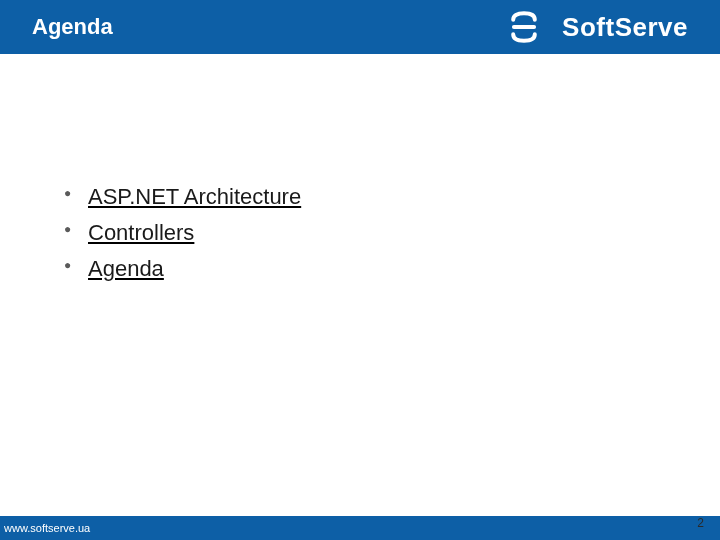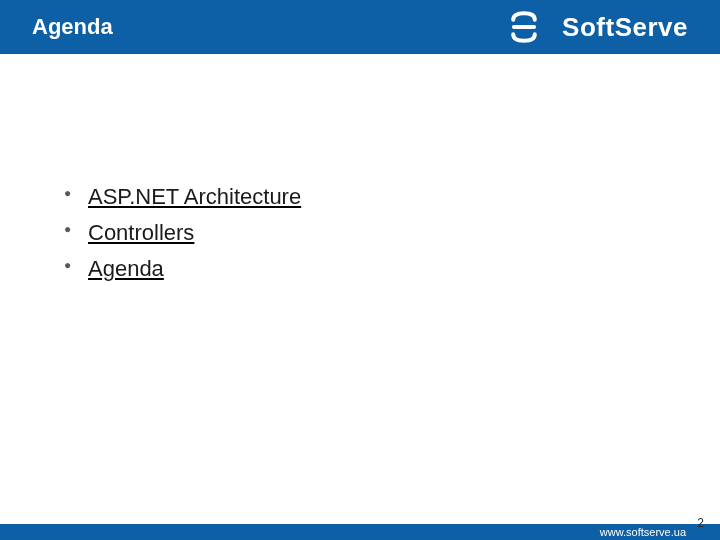--- a/index.html
+++ b/index.html
@@ -55,26 +55,26 @@
     }
     .agenda-list li::before {
       content: "●";
       position: absolute;
       left: 4px;
       top: 2px;
       font-size: 12px;
       color: #5a5a5a;
     }
     .footer {
-      height: 16px;
+      height: 24px;
       background: #0d5fa6;
       display: flex;
       align-items: center;
-      justify-content: flex-end;
-      padding: 0 14px;
+      justify-content: flex-start;
+      padding: 0 4px;
     }
     .footer-url {
       color: #fff;
       font-size: 11px;
     }
     .footer-spacer {
       width: 20px;
       height: 100%;
       position: relative;
     }

